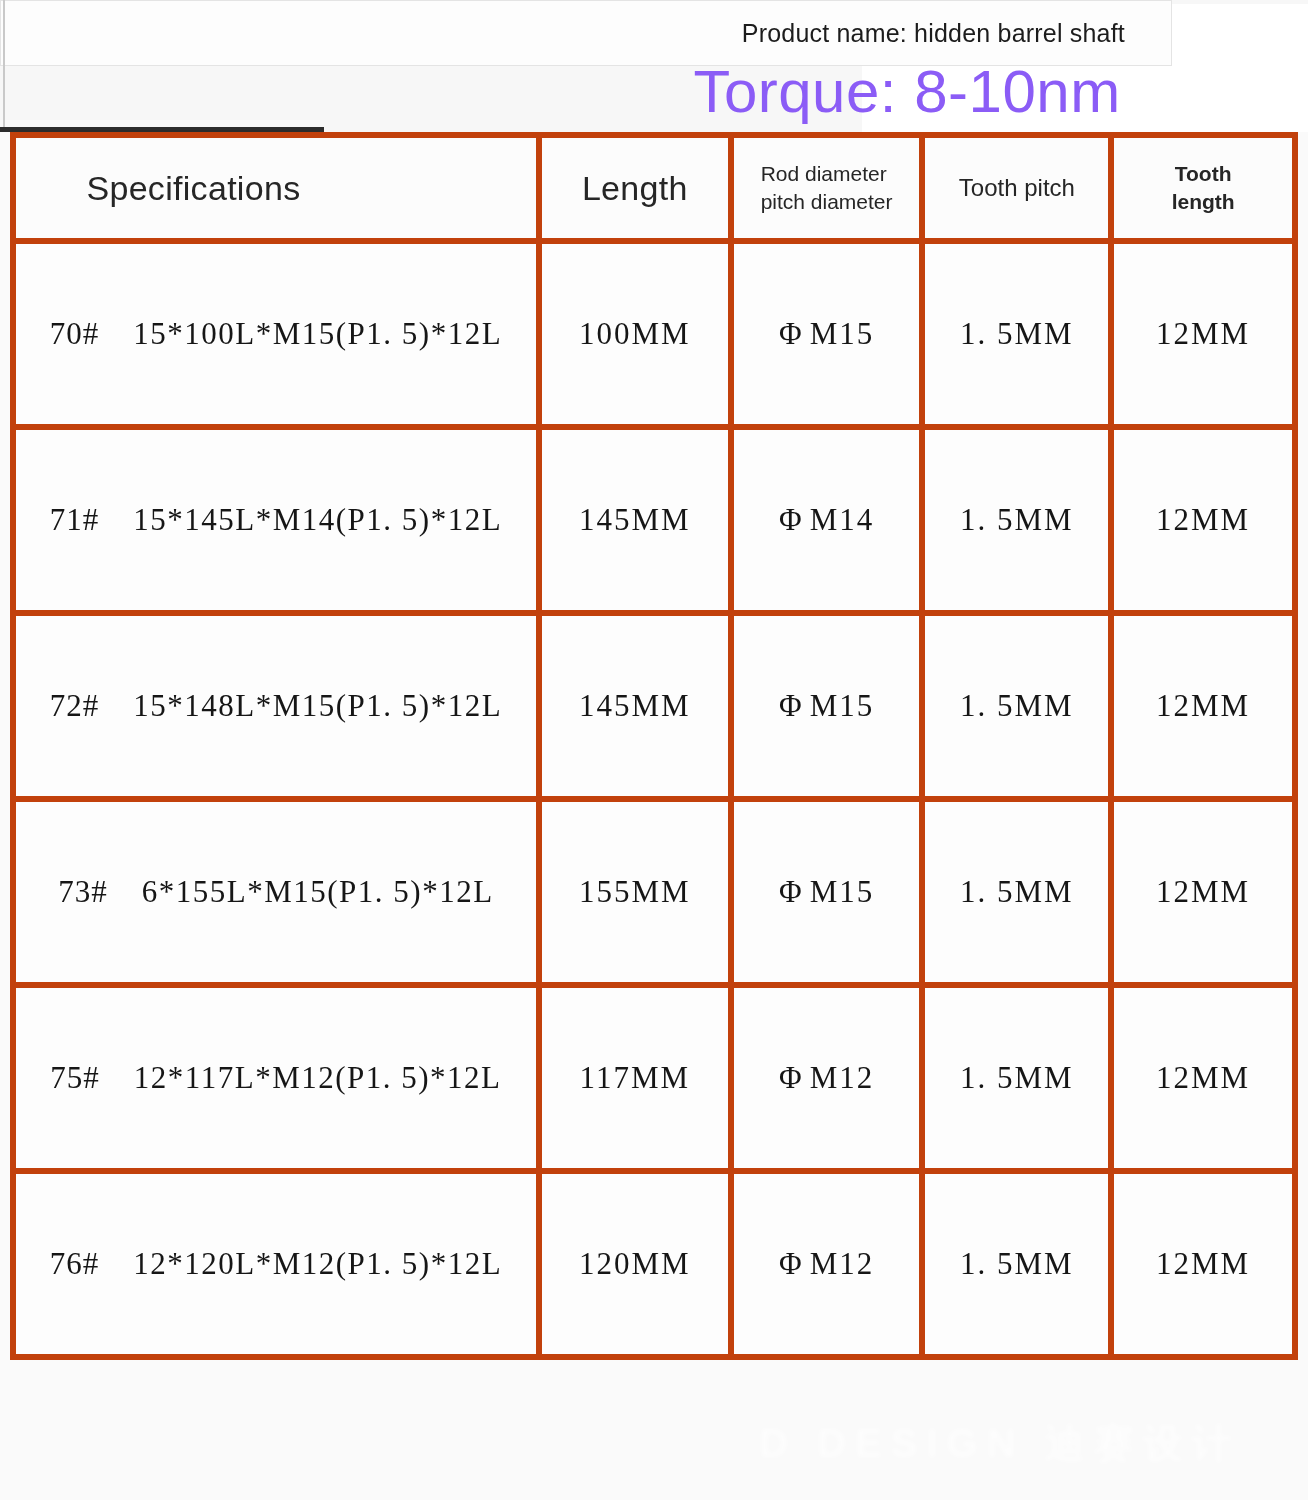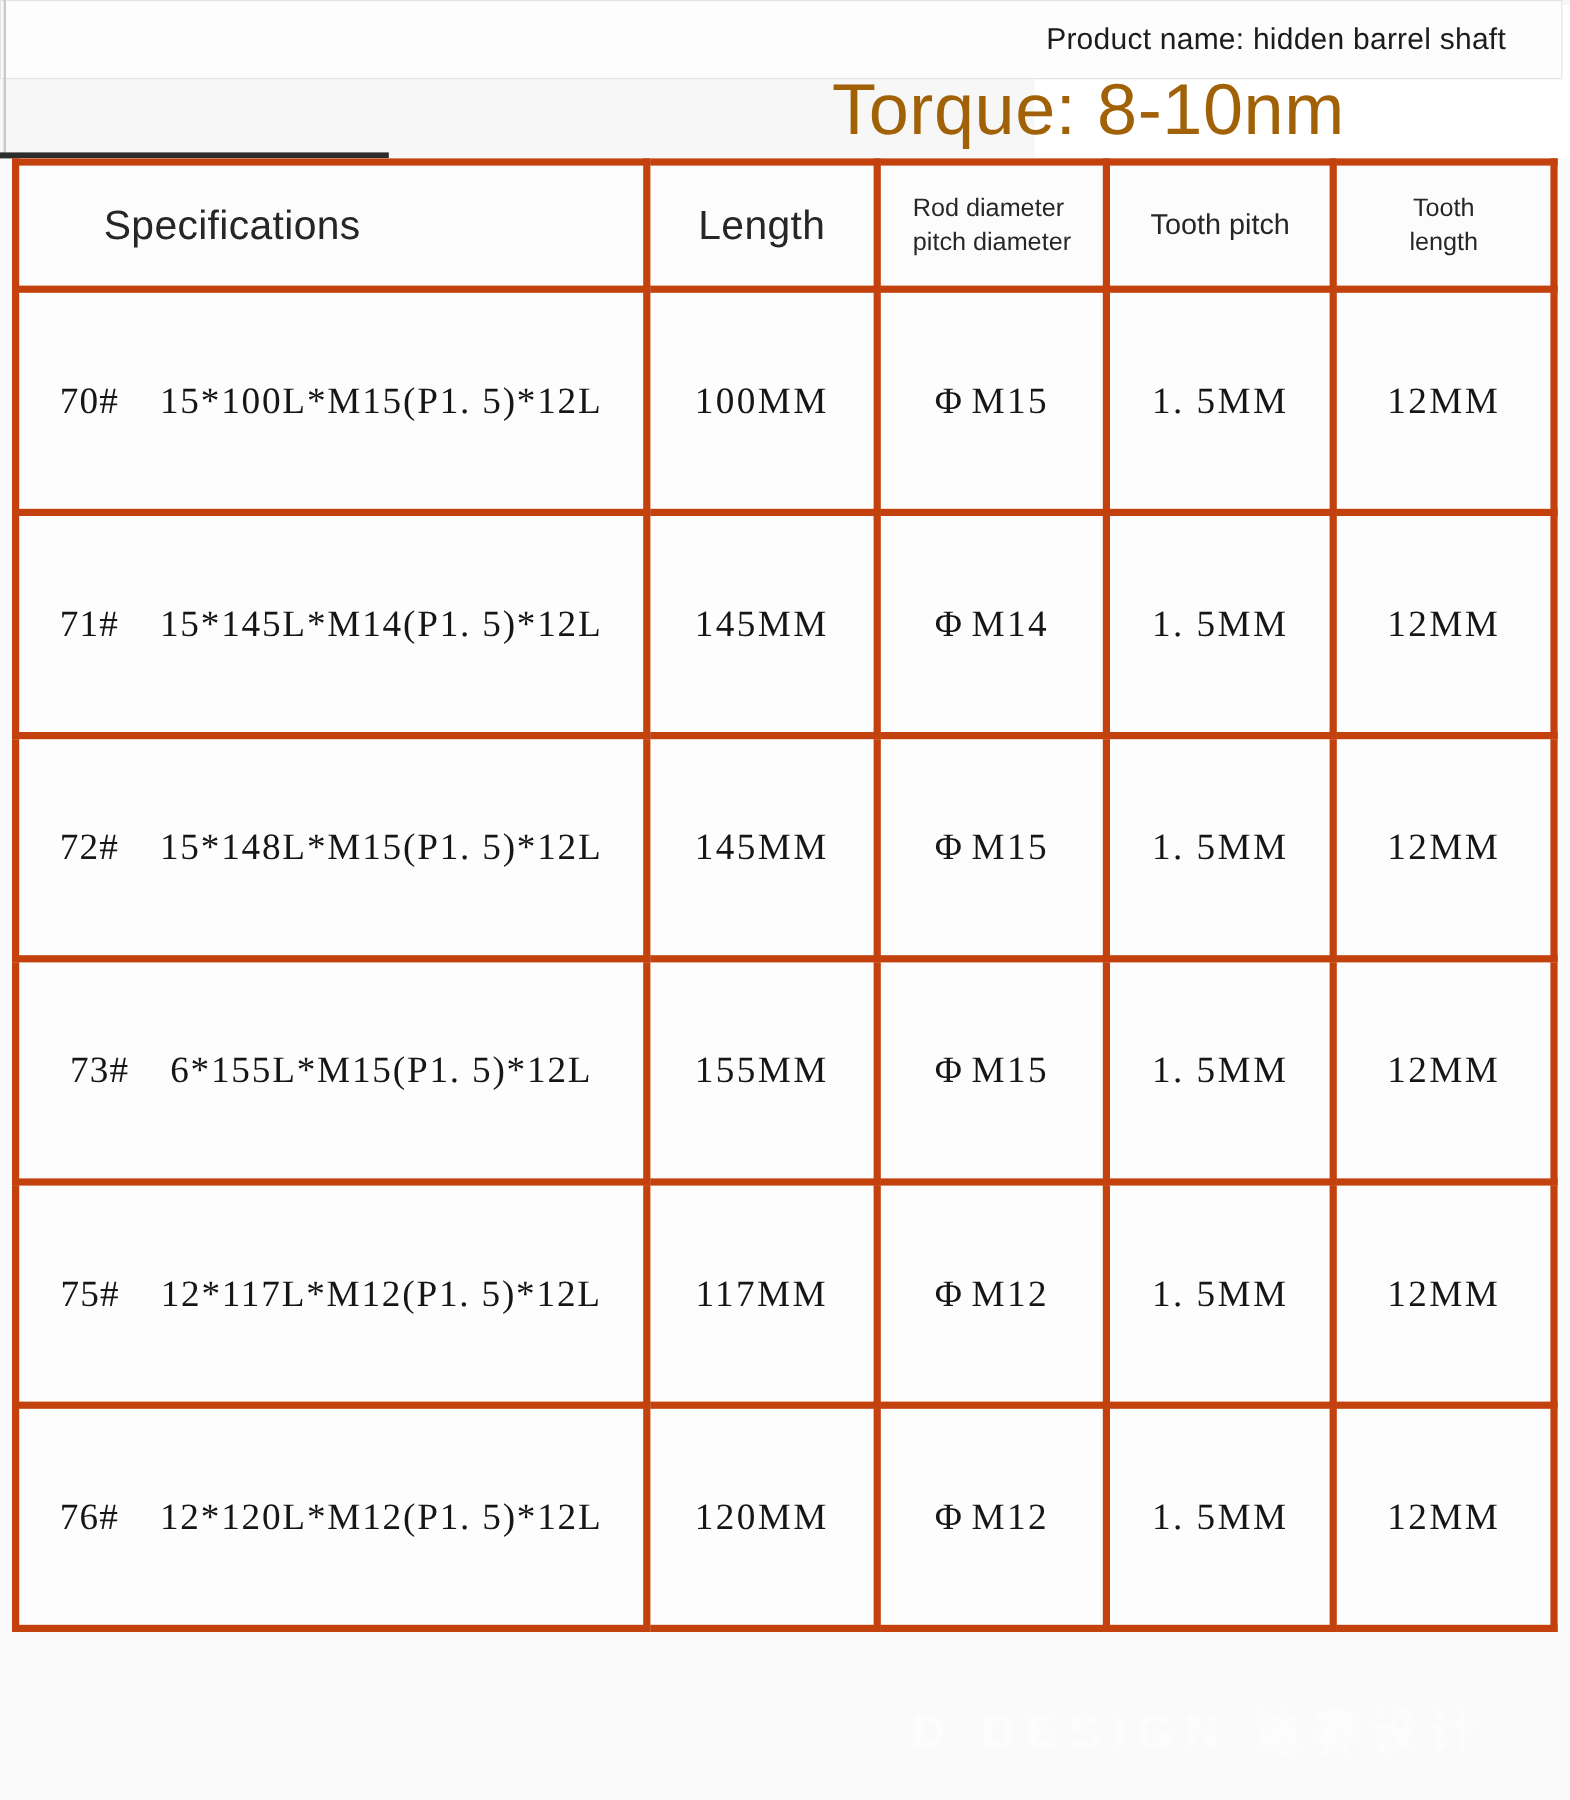--- a/index.html
+++ b/index.html
@@ -5,52 +5,52 @@
   html,body{margin:0;padding:0;}
   body{
     width:1308px;height:1500px;position:relative;overflow:hidden;
     background:#fafafa;
     font-family:"Liberation Sans", sans-serif;
     color:#1d1d1d;
   }
   
   .top-band{position:absolute;left:0;top:0;width:1308px;height:132px;background:#f7f7f7;}
   .top-strip{
-    position:absolute;left:0;top:0;width:1302px;height:66px;background:#fdfdfd;
+    position:absolute;left:0;top:0;width:1172px;height:66px;background:#fdfdfd;
     border:1px solid #e4e4e4;box-sizing:border-box;
   }
   .white-panel{position:absolute;left:862px;top:4px;width:446px;height:128px;background:#ffffff;}
   .product-label{
     position:absolute;top:18px;right:46px;font-size:25px;font-weight:500;color:#1c1c1c;
     letter-spacing:0.2px;white-space:pre;
   }
   .torque-title{
     position:absolute;left:907px;top:60px;transform:translateX(-50%);
-    font-size:60px;line-height:1.08;font-weight:500;color:#a16207;
+    font-size:60px;line-height:1.08;font-weight:500;color:#8b5cf6;
     letter-spacing:0.5px;white-space:pre;
   }
   .artifact-vline{position:absolute;left:3px;top:0;width:2px;height:129px;background:#c9c9c9;}
   .artifact-thick{position:absolute;left:0;top:127px;width:324px;height:5px;background:#2c2c2c;}
   
   table.spec-table{
     position:absolute;left:10px;top:132px;width:1288px;
     border-collapse:collapse;table-layout:fixed;background:#fdfdfd;
   }
   .spec-table th,.spec-table td{
     border:6px solid #c2410c;padding:0;text-align:center;vertical-align:middle;
     overflow:hidden;
   }
   .spec-table th{height:100px;font-weight:500;color:#262626;background:#fcfcfc;}
   .spec-table td{height:60px;}
   th.h-spec{font-size:34px;padding-right:165px;letter-spacing:0.3px;}
   th.h-length{font-size:34px;letter-spacing:0.3px;}
   th.h-rod{font-size:21px;line-height:1.35;}
   th.h-rod .rod-block{display:inline-block;text-align:left;}
   th.h-pitch{font-size:24px;}
-  th.h-tooth{font-size:21px;line-height:1.35;}
+  th.h-tooth{font-size:21px;line-height:1.35;font-weight:bold;}
   td.c-spec,td.c-val{
     font-family:"Liberation Serif","DejaVu Serif",serif;
     font-size:31px;color:#161616;white-space:pre;
   }
   td.c-val{letter-spacing:2px;}
   .spec-wrap{display:flex;justify-content:center;align-items:center;gap:34px;}
   .spec-wrap .num{letter-spacing:1px;}
   .spec-wrap .spec{letter-spacing:1.5px;}
   .phi{margin-right:6px;}
   

